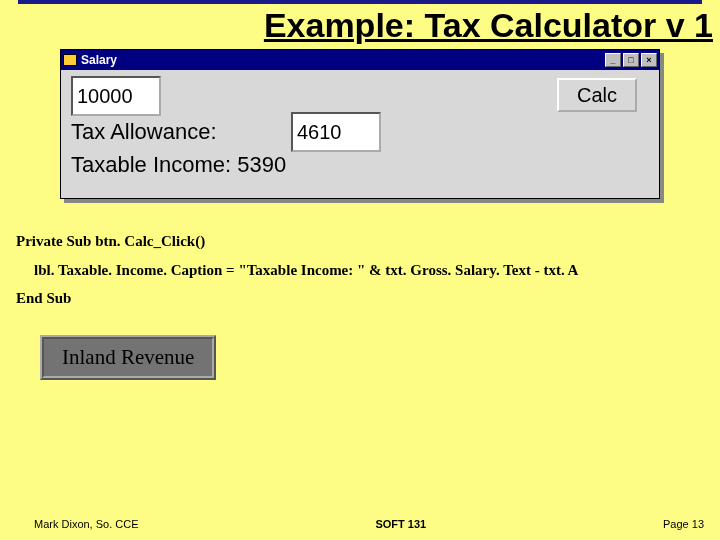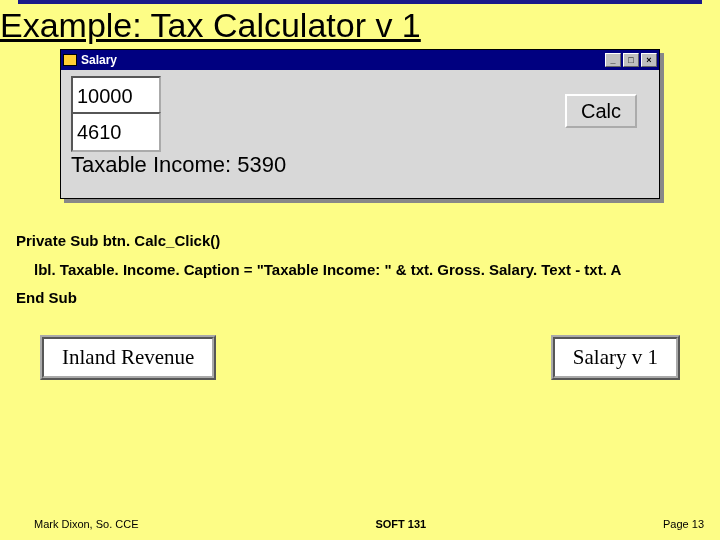--- a/index.html
+++ b/index.html
@@ -9,22 +9,22 @@
     font-family: Arial, Helvetica, sans-serif;
     position: relative;
   }
   .top-rule {
     height: 4px;
     background: #1a1a8a;
     margin: 0 18px;
   }
   .title {
     font-size: 34px;
-    font-weight: normal;
-    text-align: left;
+    font-weight: bold;
+    text-align: right;
     margin: 2px 7px 4px 0;
     text-decoration: underline;
     color: #000;
   }
   .win {
     margin: 2px 18px 0 60px;
     border: 1px solid #000;
     box-shadow: 4px 4px 0 #888;
     background: #e0e0e0;
     width: 600px;
@@ -84,57 +84,56 @@
     font-size: 20px;
     padding: 1px 4px;
     width: 90px;
     height: 40px;
     font-family: Arial, sans-serif;
   }
   .calc-btn {
     position: absolute;
     right: 22px;
     top: 8px;
-    width: 72px;
+    width: 80px;
     height: 34px;
     background: #d8d8d8;
     border: 2px outset #fff;
     font-size: 20px;
     font-family: Arial, sans-serif;
     text-align: center;
     line-height: 30px;
     color: #000;
-    margin-top: 16px;
   }
   .body-rel { position: relative; }
   .result-row {
     font-size: 22px;
     font-family: Arial, sans-serif;
     color: #000;
     margin-top: 0;
   }
   .code {
     margin: 28px 16px 0 16px;
-    font-family: Liberation Sans, sans-serif;
+    font-family: Liberation Serif, serif;
     font-size: 15px;
     font-weight: bold;
     color: #000;
     line-height: 1.9;
     white-space: nowrap;
     overflow: hidden;
   }
   .code .indent { padding-left: 18px; display: block; }
   .btnrow {
     display: flex;
     justify-content: space-between;
     margin: 22px 40px 0 40px;
   }
   .ridge-btn {
     border: 4px ridge #aaa;
-    background: #ffffff;
+    background: #737373;
     font-family: "Times New Roman", serif;
     font-size: 21px;
     padding: 6px 18px;
     color: #000;
   }
   .footer {
     position: absolute;
     bottom: 10px;
     left: 0; right: 0;
     display: flex;
@@ -159,34 +158,34 @@
     <span class="tb-btn">_</span>
     <span class="tb-btn">□</span>
     <span class="tb-btn">×</span>
   </div>
   <div class="win-body body-rel">
     <div class="calc-btn">Calc</div>
     <div class="row">
       <input class="txtbox" value="10000" style="">
     </div>
     <div class="row">
+      <span class="lbl">Tax Allowance:</span>
       <input class="txtbox" value="4610" style="">
     </div>
     <div class="result-row">Taxable Income: 5390</div>
   </div>
 </div>
 
 <div class="code">
   <div>Private Sub btn. Calc_Click()</div>
   <span class="indent">lbl. Taxable. Income. Caption = "Taxable Income: " &amp; txt. Gross. Salary. Text - txt. A</span>
   <div>End Sub</div>
 </div>
 
 <div class="btnrow">
   <div class="ridge-btn">Inland Revenue</div>
-  <div class="ridge-btn">Salary v 1</div>
 </div>
 
 <div class="footer">
   <span>Mark Dixon, So. CCE</span>
   <span class="mid">SOFT 131</span>
   <span>Page 13</span>
 </div>
 
 </body></html>

